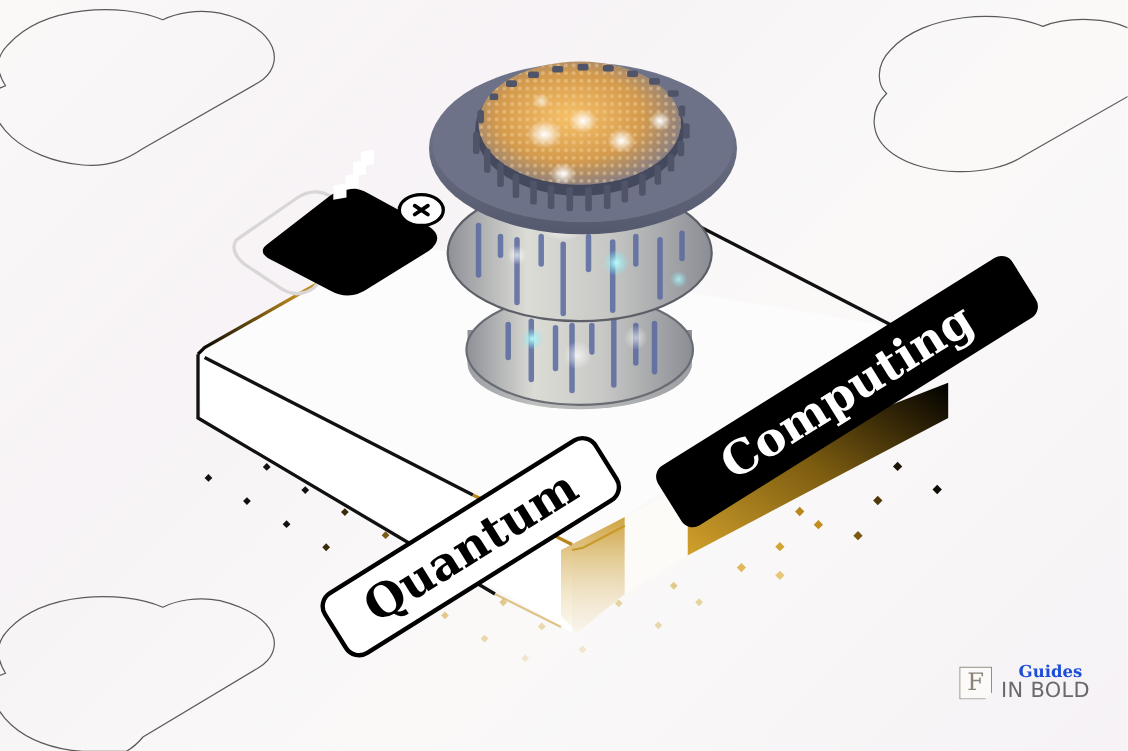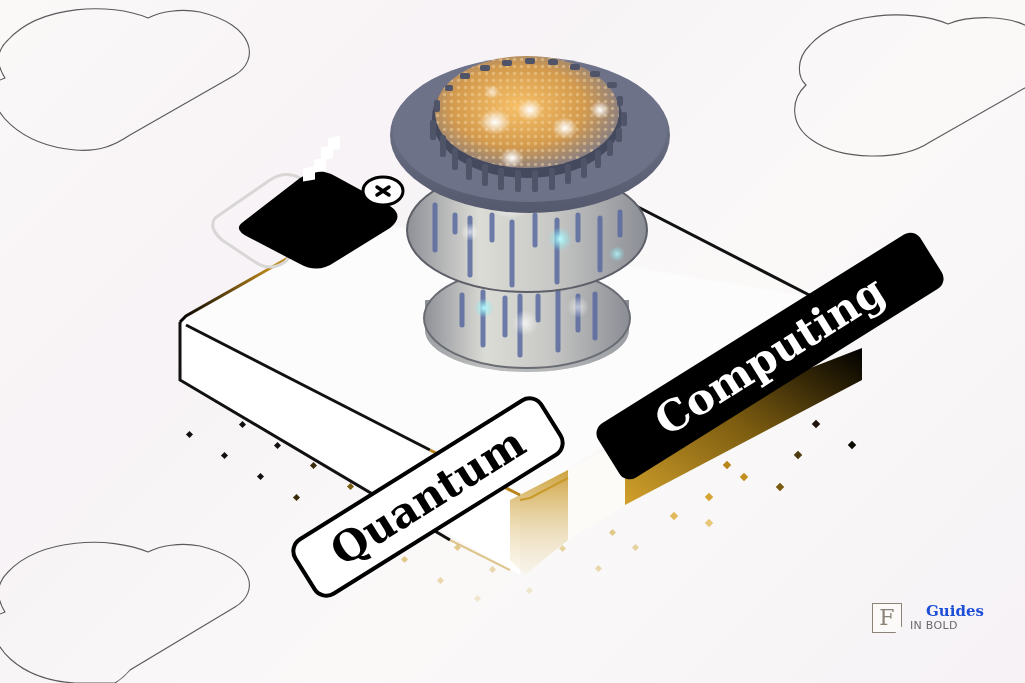--- a/index.html
+++ b/index.html
@@ -16,21 +16,21 @@
   }
   .brand-mark {
     width: 30px; height: 30px; border: 1.5px solid #8b8378; box-sizing: border-box;
     display: flex; align-items: center; justify-content: center;
     font-family: "DejaVu Serif", serif; font-size: 22px; color: #8b8378; line-height: 1;
     background: #fbfaf8;
     clip-path: polygon(0 0, 100% 0, 100% 78%, 78% 100%, 0 100%);
   }
   .brand-text { display: flex; flex-direction: column; line-height: 1.05; }
   .brand-title { font-family: "DejaVu Serif", serif; font-weight: bold; font-size: 15px; color: #1d4ed8; margin-left: 16px; }
-  .brand-sub { font-family: "DejaVu Sans", sans-serif; font-size: 11px; color: #6a6a6a; letter-spacing: 0.3px; }
+  .brand-sub { font-family: "DejaVu Sans", sans-serif; font-size: 19px; color: #6a6a6a; letter-spacing: 0.3px; }
   .label-text {
     font-family: "DejaVu Serif", serif; font-weight: bold; font-size: 42px;
   }
 </style>
 </head>
 <body>
 
 <svg class="scene" viewBox="0 0 1025 683" width="1025" height="683" xmlns="http://www.w3.org/2000/svg">
   <defs>
     <linearGradient id="goldEdge" x1="0" y1="0" x2="1" y2="0">

